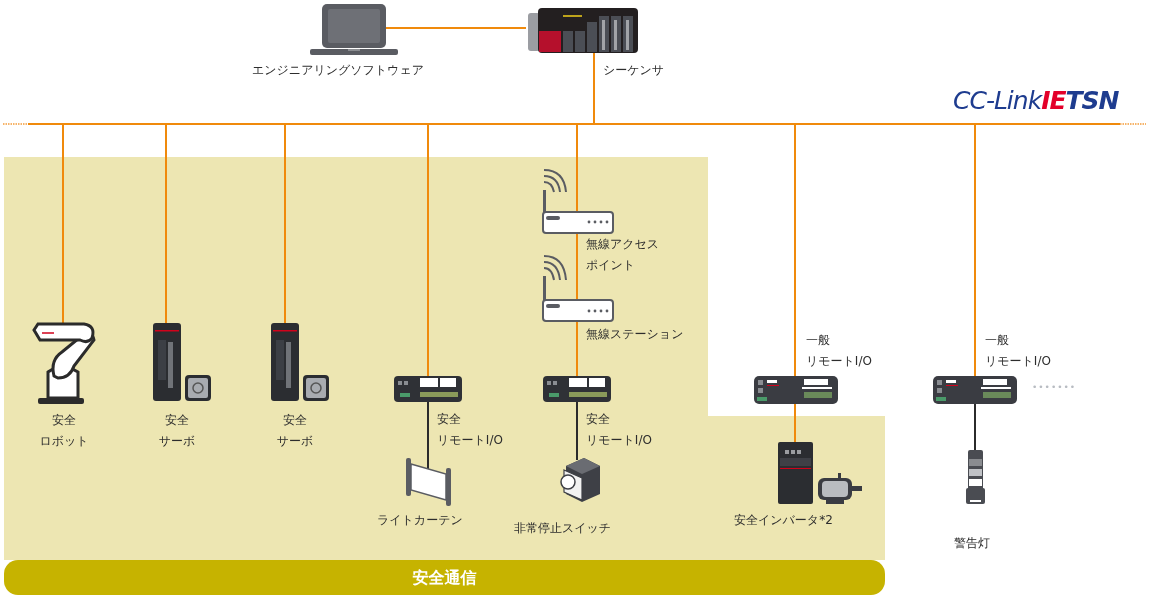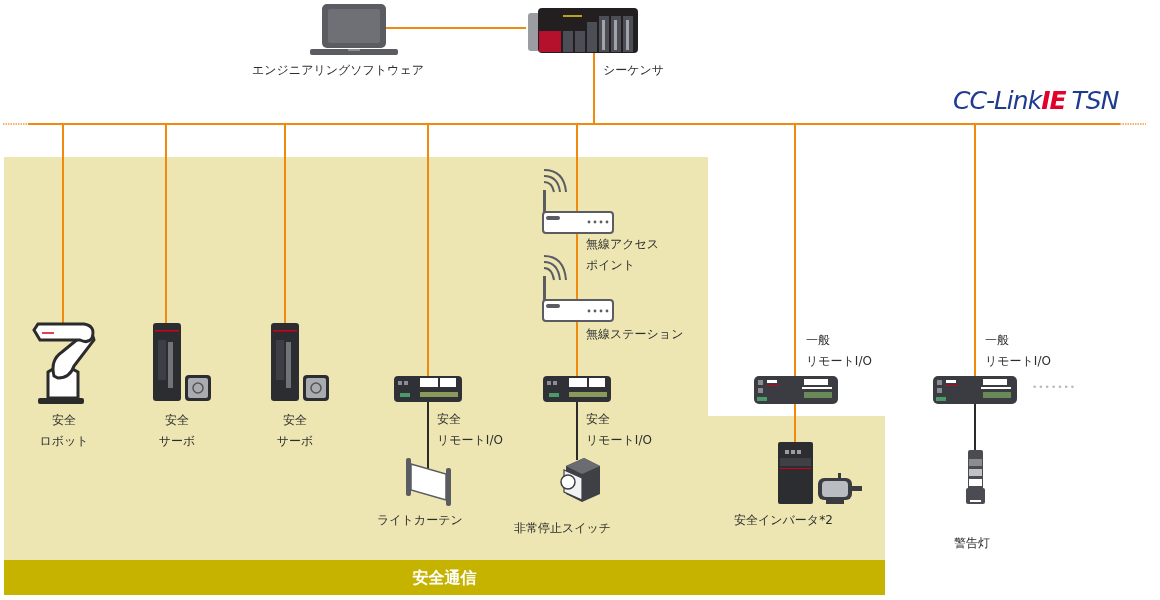--- a/index.html
+++ b/index.html
@@ -3,26 +3,26 @@
 <meta charset="utf-8">
 <style>
   html, body { margin: 0; padding: 0; background: #ffffff; }
   body { width: 1160px; height: 600px; position: relative; overflow: hidden;
          font-family: "DejaVu Sans", "Liberation Sans", sans-serif; color: #2b2b2b; }
   .abs { position: absolute; }
   .label { position: absolute; font-size: 12px; line-height: 21px; color: #2d2d2d; white-space: nowrap; }
   .label.center { text-align: center; }
   svg.diagram { position: absolute; left: 0; top: 0; }
   .band { position: absolute; left: 4px; top: 560px; width: 881px; height: 35px; background: #c6b300;
-          color: #ffffff; font-size: 16px; font-weight: bold; text-align: center; line-height: 35px; }
+          color: #ffffff; font-size: 16px; font-weight: bold; text-align: center; line-height: 35px; border-radius: 14px; }
   .logo { position: absolute; left: 953px; top: 86px; font-size: 25px; font-style: italic; font-weight: bold;
           letter-spacing: -1px; font-family: "DejaVu Sans", sans-serif; }
   .logo .cc { color: #1e3c8f; font-weight: normal; }
   .logo .ie { color: #e3002a; font-weight: 700; }
-  .logo .tsn { color: #1e3c8f; font-weight: 400; margin-left: 6px; }
+  .logo .tsn { color: #1e3c8f; font-weight: 700; margin-left: 0; }
 </style>
 </head>
 <body>
 
 <svg class="diagram" width="1160" height="600" viewBox="0 0 1160 600">
 
   <path d="M4 157 H708 V416 H885 V560 H4 Z" fill="#ede6b2"></path>
 
   <line x1="386" y1="28" x2="526" y2="28" stroke="#f08a0c" stroke-width="2"></line>
 

